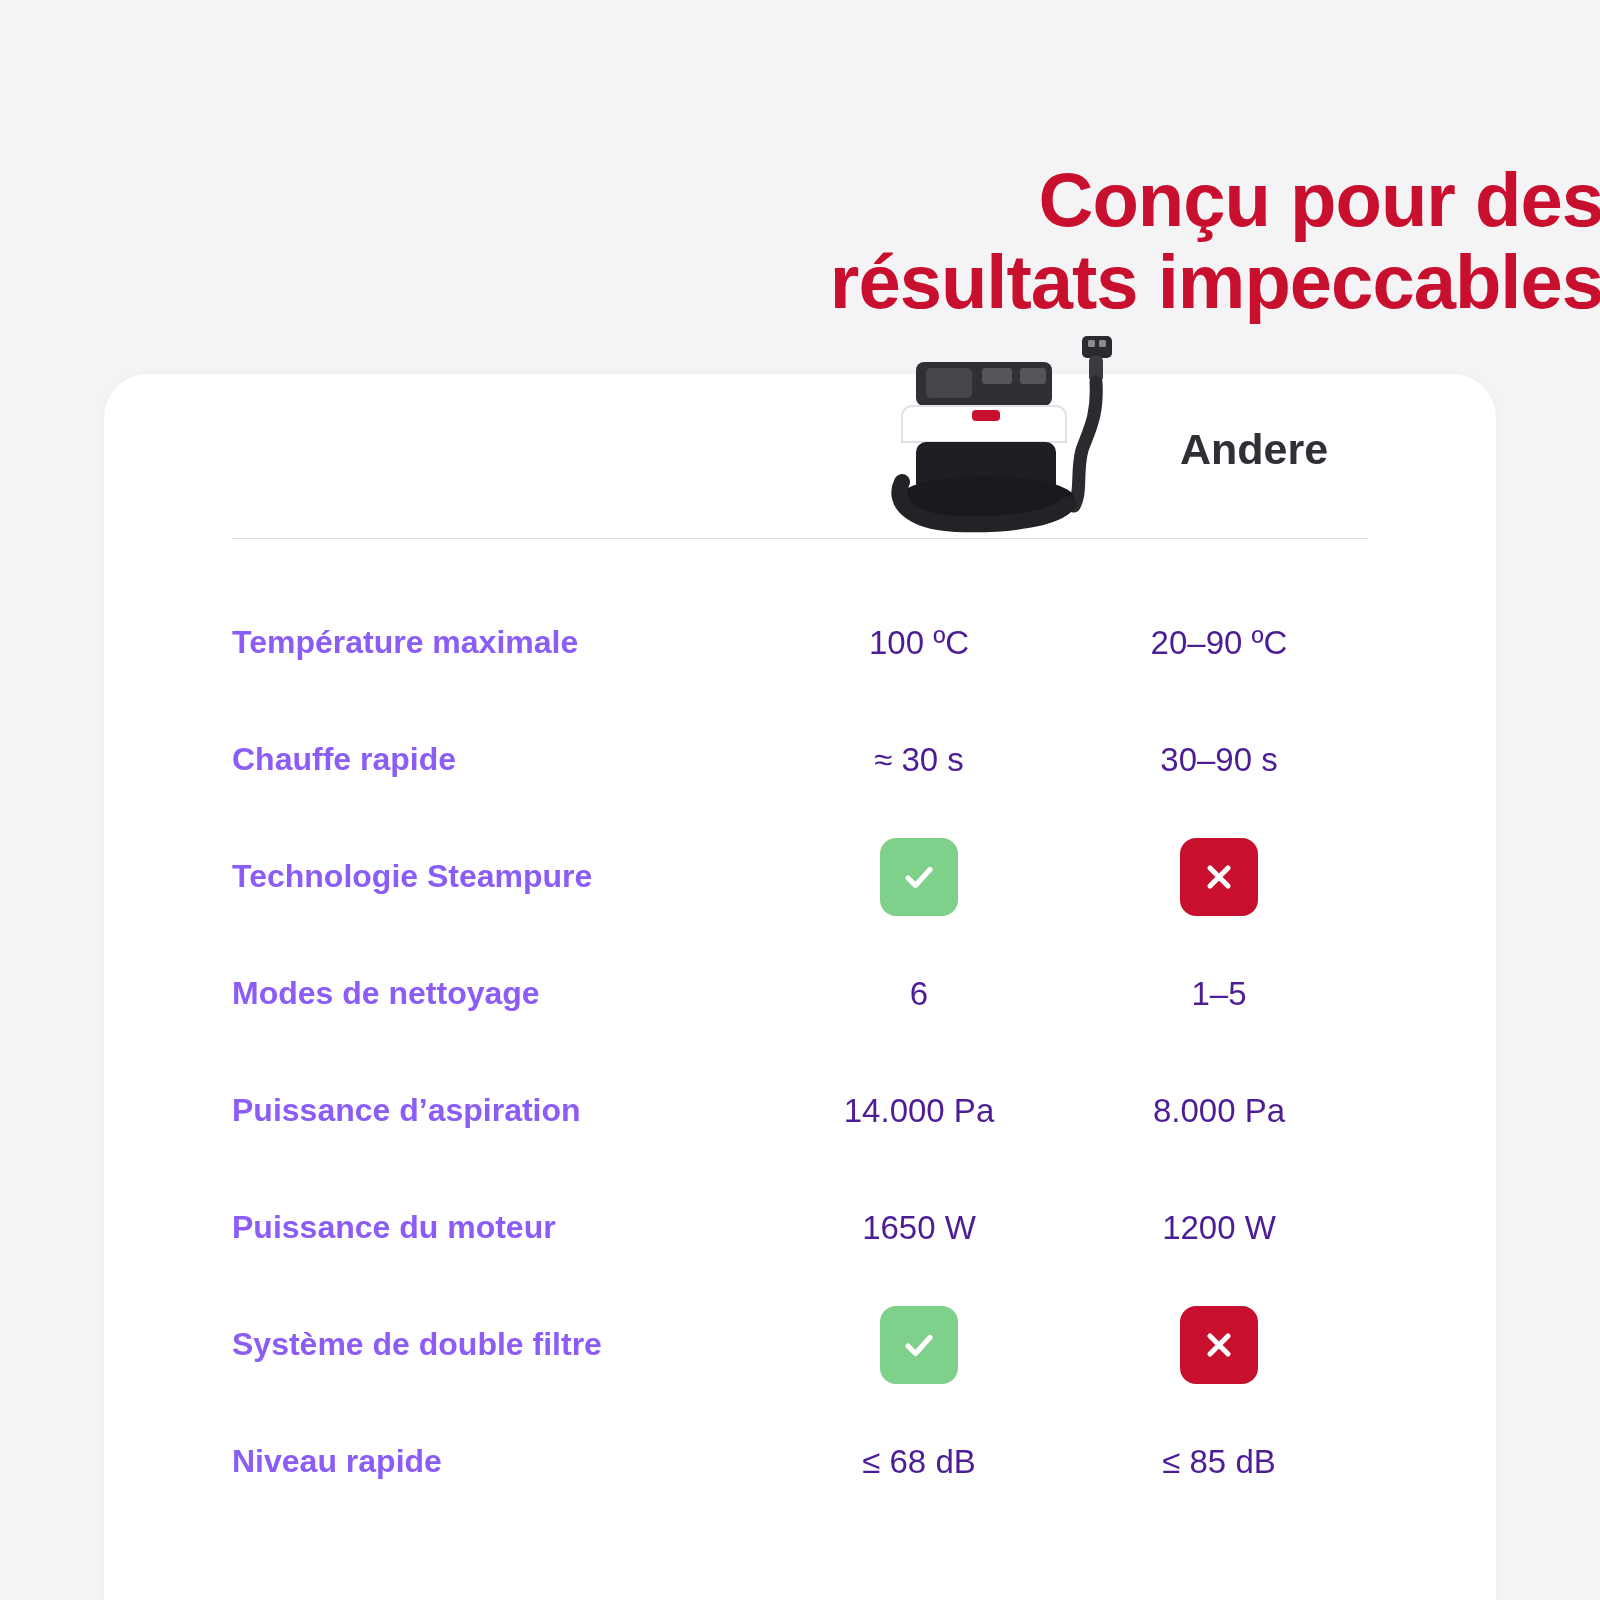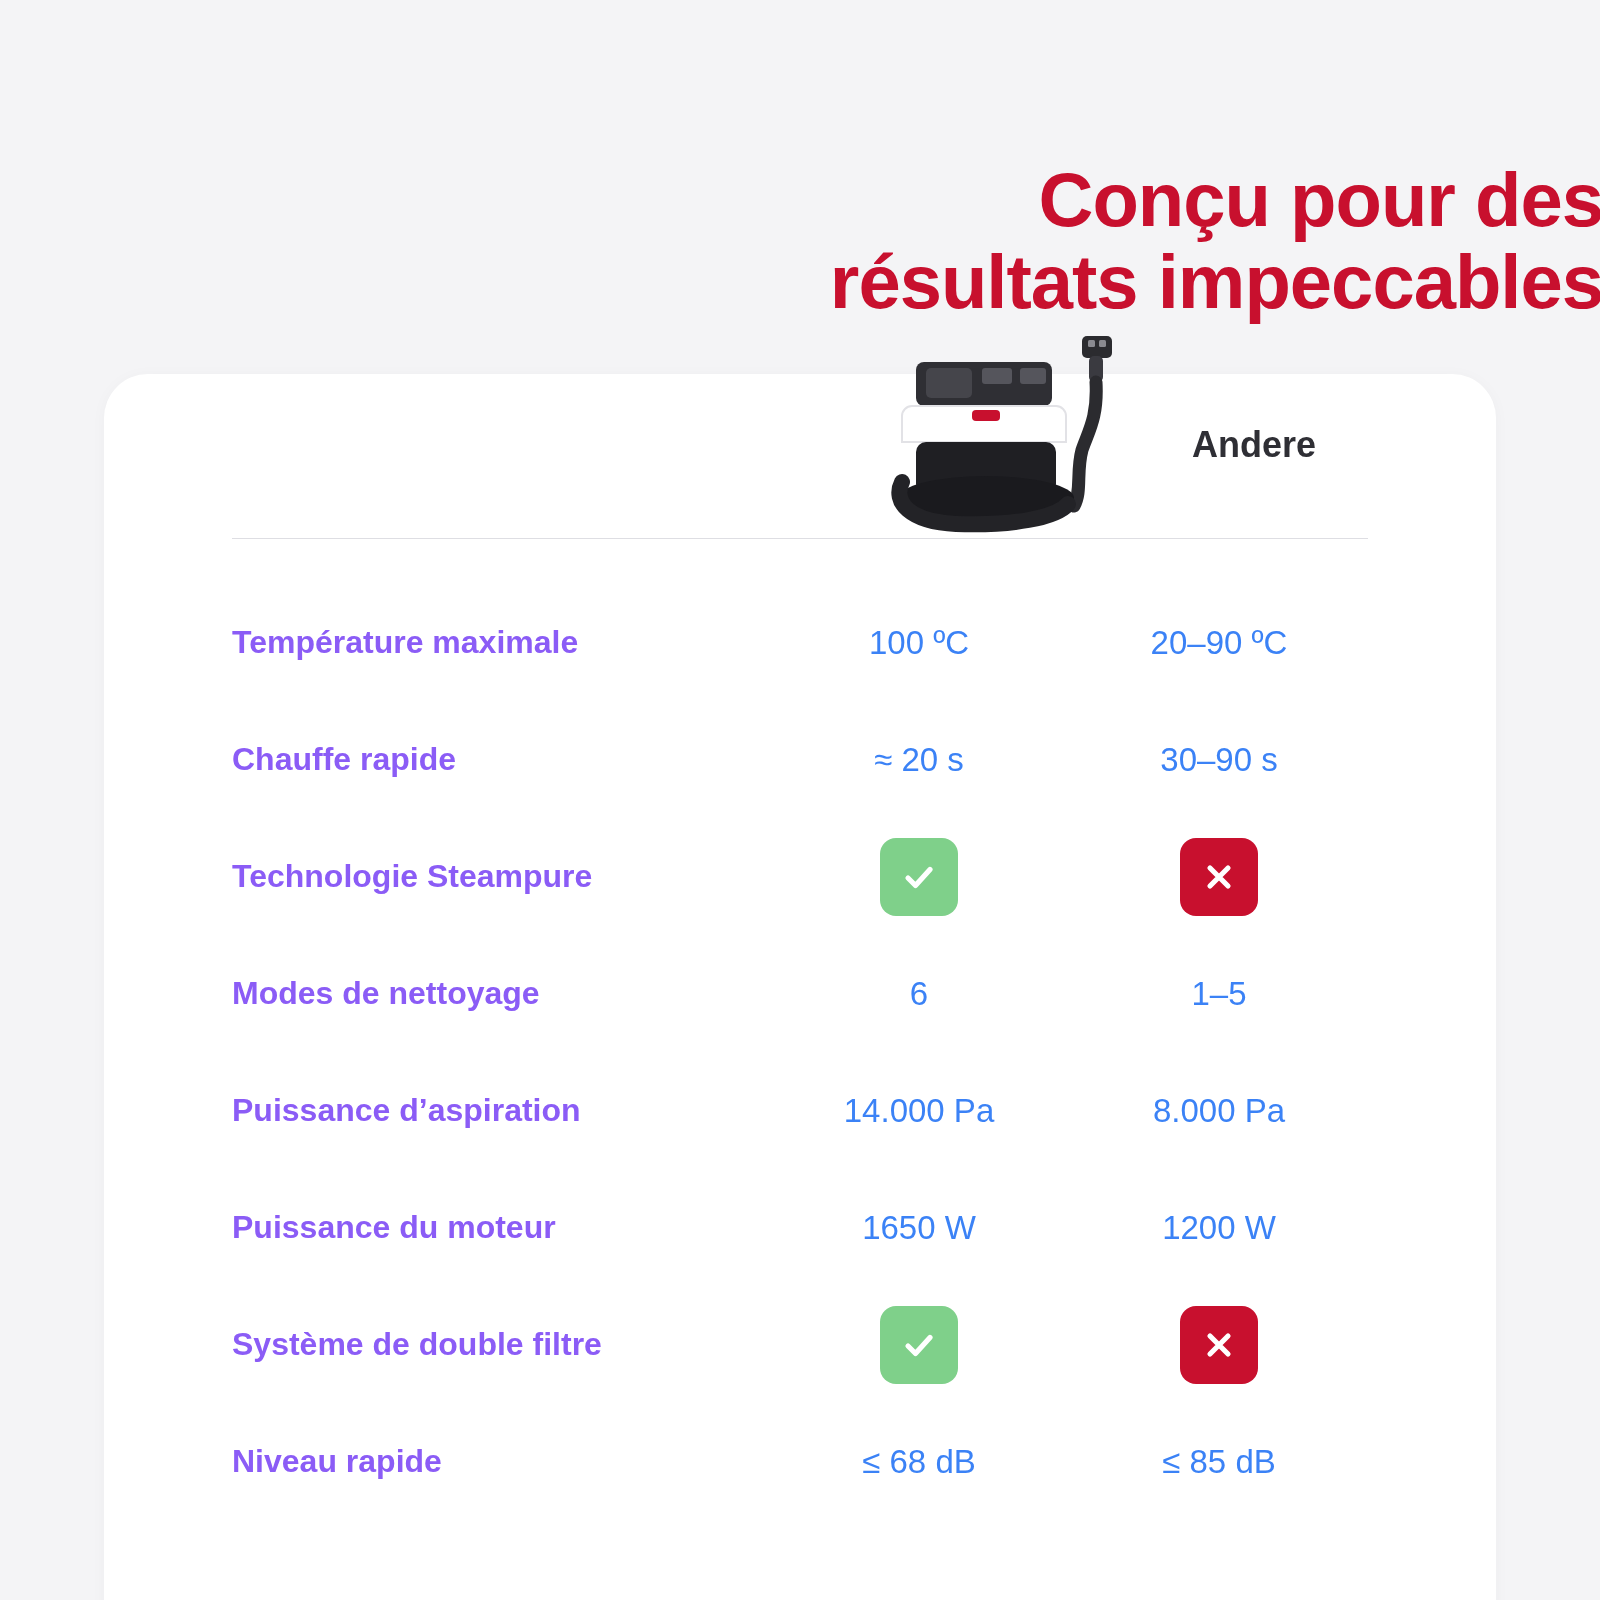--- a/index.html
+++ b/index.html
@@ -58,21 +58,21 @@
     width: 300px;
     height: 200px;
   }
 
   .col-head-other {
     position: absolute;
     top: 48px;
     left: 1000px;
     width: 300px;
     text-align: center;
-    font-size: 36px;
+    font-size: 43px;
     font-weight: 700;
     color: #2f2f35;
     line-height: 1.28;
   }
   .col-head-other .l2 { display:block; }
 
   .divider {
     position: absolute;
     top: 164px;
     left: 128px;
@@ -99,21 +99,21 @@
     left: 128px;
     width: 640px;
     font-size: 32px;
     font-weight: 700;
     color: #8b5cf6;
   }
   .row .val-a, .row .val-b {
     position: absolute;
     text-align: center;
     font-size: 33px;
-    color: #3b82f6;
+    color: #4c1d95;
     font-weight: 400;
   }
   .row .val-a {
     left: 710px;
     width: 210px;
   }
   .row .val-b {
     left: 1000px;
     width: 230px;
   }
@@ -193,21 +193,21 @@
     <div class="rows">
 
       <div class="row">
         <div class="label">Température maximale</div>
         <div class="val-a">100 ºC</div>
         <div class="val-b">20–90 ºC</div>
       </div>
 
       <div class="row">
         <div class="label">Chauffe rapide</div>
-        <div class="val-a">≈ 20 s</div>
+        <div class="val-a">≈ 30 s</div>
         <div class="val-b">30–90 s</div>
       </div>
 
       <div class="row">
         <div class="label">Technologie Steampure</div>
         <div class="val-a cell-center">
           <span class="badge ok">
             <svg width="40" height="40" viewBox="0 0 40 40">
               <path d="M9 21 L16.5 28.5 L31 12.5" stroke="#ffffff" stroke-width="5.2" fill="none" stroke-linecap="round" stroke-linejoin="round"></path>
             </svg>

